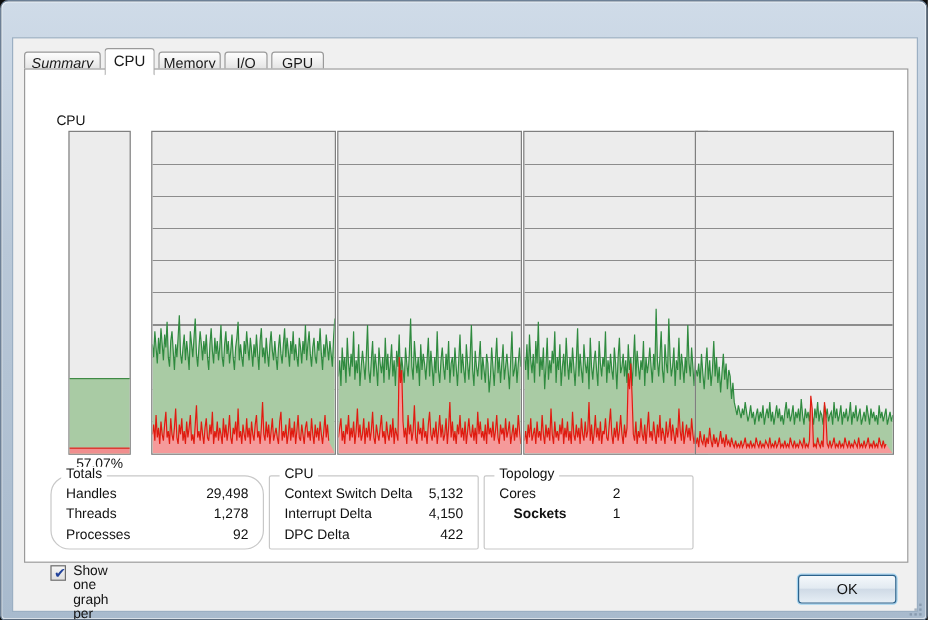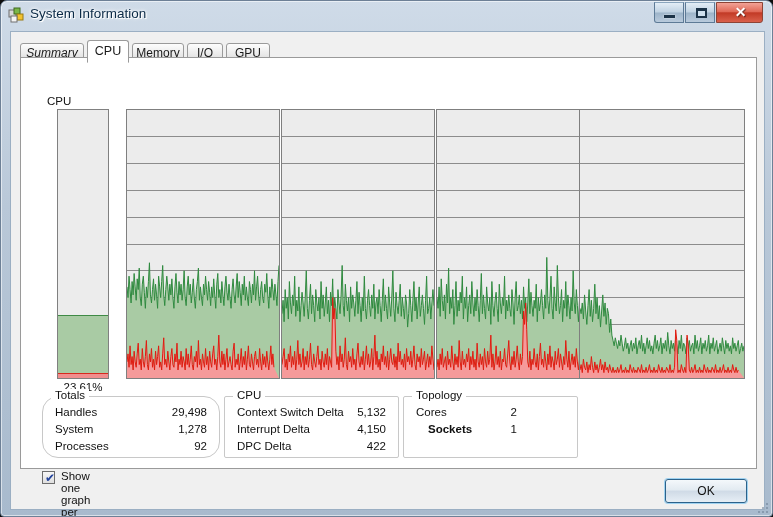--- a/index.html
+++ b/index.html
@@ -161,59 +161,40 @@
     font-size:12px; color:#111; text-align:center; line-height:22px;
     cursor:default;
   }
   #resize-grip { position:absolute; right:3px; bottom:2px; width:12px; height:12px; opacity:.55; }
 </style>
 </head>
 <body>
 
 <div id="window">
 
-  <div id="titlebar">
-    <svg id="title-icon" viewBox="0 0 17 17">
-      <rect x="1" y="3" width="7" height="7" fill="#d8d8d8" stroke="#6d6d6d" stroke-width="1"></rect>
-      <rect x="6" y="1" width="6" height="6" fill="#7ab648" stroke="#3f6b1e" stroke-width="1"></rect>
-      <rect x="9" y="7" width="6" height="6" fill="#f2c230" stroke="#9a7a12" stroke-width="1"></rect>
-      <rect x="3" y="9" width="6" height="6" fill="#f4f4f4" stroke="#707070" stroke-width="1"></rect>
-    </svg>
-    <div id="title-text">System Information</div>
-
-    <div class="winbtn" id="btn-min">
-      <div class="glyph-min"></div>
-    </div>
-    <div class="winbtn" id="btn-max">
-      <div class="glyph-max"></div>
-    </div>
-    <div class="winbtn" id="btn-close">
-      <div class="glyph-close">✕</div>
-    </div>
-  </div>
 
   <div id="client">
 
     <div id="tabstrip">
         <div class="tab" style="left: 0px; width: 64px; font-style: italic;">Summary</div>
         <div class="tab sel" style="left: 67px; width: 42px;">CPU</div>
         <div class="tab" style="left: 112px; width: 52px;">Memory</div>
         <div class="tab" style="left: 167px; width: 36px;">I/O</div>
         <div class="tab" style="left: 206px; width: 44px;">GPU</div>
       </div>
     <div id="tabpage"></div>
 
     <div id="cpu-grouplabel">CPU</div>
 
     <div id="gauge-wrap">
       <div id="gauge">
         <div id="gauge-green" style="height: 63.2748px;"></div>
         <div id="gauge-red" style="height: 4.556px;"></div>
       </div>
-      <div id="gauge-label">23.61%</div>
+      <div id="gauge-label">57.07%</div>
     </div>
 
     <div id="panels">
         <div class="panel" style="left: 115px; width: 154px;">
           <svg width="152" height="268" viewBox="0 0 152 268">
             <line x1="0" y1="26.8" x2="152" y2="26.8" stroke="#8c8c8c" stroke-width="1" shape-rendering="crispEdges"></line>
             <line x1="0" y1="53.6" x2="152" y2="53.6" stroke="#8c8c8c" stroke-width="1" shape-rendering="crispEdges"></line>
             <line x1="0" y1="80.4" x2="152" y2="80.4" stroke="#8c8c8c" stroke-width="1" shape-rendering="crispEdges"></line>
             <line x1="0" y1="107.2" x2="152" y2="107.2" stroke="#8c8c8c" stroke-width="1" shape-rendering="crispEdges"></line>
             <line x1="0" y1="134.0" x2="152" y2="134.0" stroke="#8c8c8c" stroke-width="1" shape-rendering="crispEdges"></line>
@@ -278,21 +259,21 @@
             <path d="M0.00,259.96 L1.14,254.60 L2.28,262.64 L3.42,249.24 L4.56,257.28 L5.69,259.96 L6.83,251.92 L7.97,262.64 L9.11,254.60 L10.25,259.96 L11.39,246.56 L12.53,257.28 L13.67,262.64 L14.81,251.92 L15.94,259.96 L17.08,254.60 L18.22,262.64 L19.36,257.28 L20.50,249.24 L21.64,259.96 L22.78,254.60 L23.92,262.64 L25.06,251.92 L26.19,259.96 L27.33,257.28 L28.47,262.64 L29.61,254.60 L30.75,259.96 L31.89,262.64 L33.03,257.28 L34.17,262.64 L35.31,259.96 L36.44,262.64 L37.58,257.28 L38.72,262.64 L39.86,259.96 L41.00,254.60 L42.14,262.64 L43.28,259.96 L44.42,262.64 L45.56,257.28 L46.69,262.64 L47.83,259.96 L48.97,262.64 L50.11,254.60 L51.25,259.96 L52.39,262.64 L53.53,257.28 L54.67,262.64 L55.81,259.96 L56.94,262.64 L58.08,257.28 L59.22,259.96 L60.36,262.64 L61.50,254.60 L62.64,262.64 L63.78,259.96 L64.92,262.64 L66.06,257.28 L67.19,262.64 L68.33,259.96 L69.47,254.60 L70.61,262.64 L71.75,259.96 L72.89,262.64 L74.03,257.28 L75.17,262.64 L76.31,259.96 L77.44,262.64 L78.58,254.60 L79.72,259.96 L80.86,262.64 L82.00,257.28 L83.14,262.64 L84.28,259.96 L85.42,262.64 L86.56,257.28 L87.69,259.96 L88.83,262.64 L89.97,254.60 L91.11,262.64 L92.25,259.96 L93.39,262.64 L94.53,257.28 L95.67,219.76 L96.81,230.48 L97.94,262.64 L99.08,259.96 L100.22,262.64 L101.36,254.60 L102.50,259.96 L103.64,262.64 L104.78,257.28 L105.92,262.64 L107.06,225.12 L108.19,235.84 L109.33,259.96 L110.47,262.64 L111.61,257.28 L112.75,262.64 L113.89,259.96 L115.03,254.60 L116.17,262.64 L117.31,259.96 L118.44,262.64 L119.58,257.28 L120.72,262.64 L121.86,259.96 L123.00,262.64 L124.14,254.60 L125.28,259.96 L126.42,262.64 L127.56,257.28 L128.69,262.64 L129.83,259.96 L130.97,262.64 L132.11,257.28 L133.25,259.96 L134.39,262.64 L135.53,254.60 L136.67,262.64 L137.81,259.96 L138.94,262.64 L140.08,257.28 L141.22,262.64 L142.36,259.96 L143.50,254.60 L144.64,262.64 L145.78,259.96 L146.92,262.64 L148.06,257.28 L149.19,262.64 L150.33,259.96 L151.47,262.64 L152.61,254.60 L153.75,259.96 L154.89,262.64 L156.03,257.28 L157.17,262.64 L158.31,259.96 " fill="none" stroke="#e01b10" stroke-width="1"></path>
           </svg>
         </div>
       </div>
 
     <div id="groupboxes">
         <div class="gbox" style="left: 31px; top: 364px; width: 178px; height: 62px; border-radius: 16px;">
           <div class="gtitle">Totals</div>
           <div class="grow gkey" style="top: 9px; left: 12px;">Handles</div>
           <div class="grow gval" style="top: 9px; right: 12px;">29,498</div>
-          <div class="grow gkey" style="top: 26px; left: 12px;">System</div>
+          <div class="grow gkey" style="top: 26px; left: 12px;">Threads</div>
           <div class="grow gval" style="top: 26px; right: 12px;">1,278</div>
           <div class="grow gkey" style="top: 43px; left: 12px;">Processes</div>
           <div class="grow gval" style="top: 43px; right: 12px;">92</div>
         </div>
         <div class="gbox" style="left: 213px; top: 364px; width: 175px; height: 62px;">
           <div class="gtitle">CPU</div>
           <div class="grow gkey" style="top: 9px; left: 12px;">Context Switch Delta</div>
           <div class="grow gval" style="top: 9px; right: 12px;">5,132</div>
           <div class="grow gkey" style="top: 26px; left: 12px;">Interrupt Delta</div>
           <div class="grow gval" style="top: 26px; right: 12px;">4,150</div>

